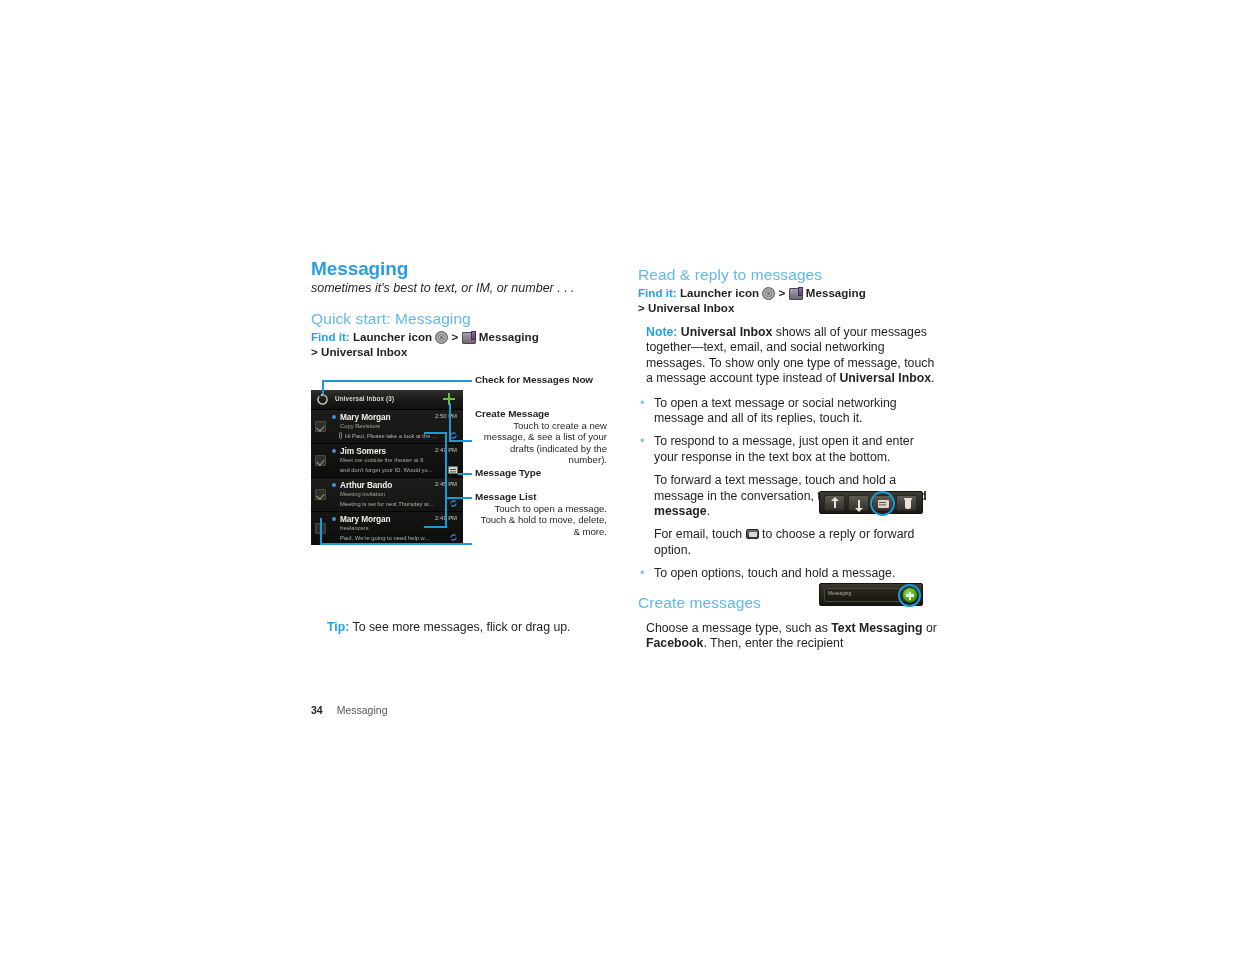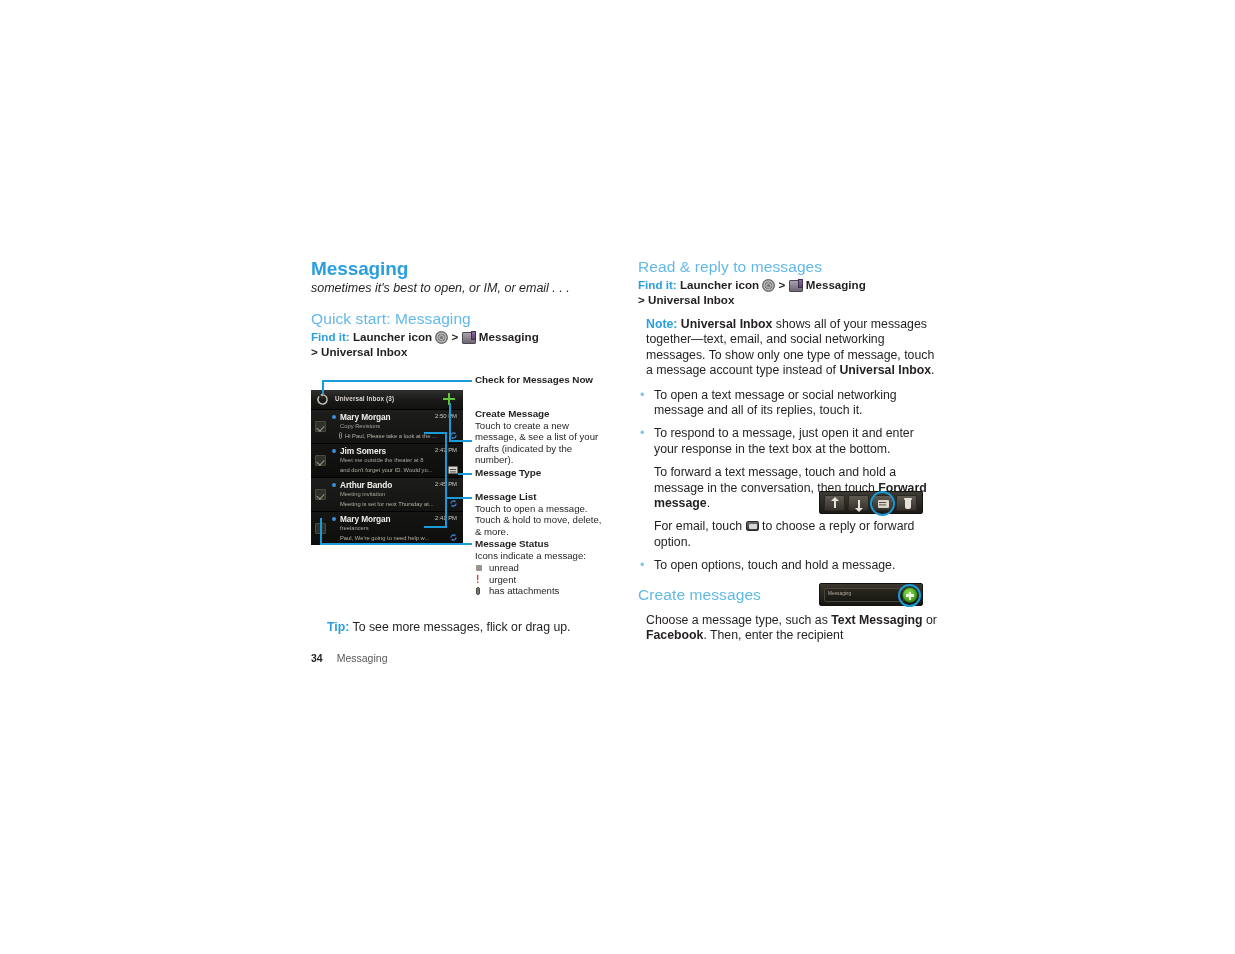--- a/index.html
+++ b/index.html
@@ -51,21 +51,21 @@
     font-style: italic;
     font-size: 12.5px;
     color: #231f20;
     margin: 0 0 14px 0;
     line-height: 15px;
   }
   h2.section-title {
     font-size: 15.5px;
     font-weight: normal;
     color: #62b9e9;
-    margin: 0 0 2px 0;
+    margin: 8px 0 2px 0;
     line-height: 18px;
     letter-spacing: 0.1px;
   }
   .findit {
     font-size: 11.6px;
     font-weight: bold;
     line-height: 14.5px;
     color: #231f20;
     margin: 0 0 0 0;
   }
@@ -332,21 +332,21 @@
     line-height: 11.6px;
     color: #231f20;
     width: 132px;
   }
   .callout .ct {
     font-weight: bold;
     font-size: 9.9px;
     display: block;
     letter-spacing: -0.05px;
   }
-  .callout .cd { display: block; }
+  .callout .cd { display: block; text-align: right; }
   .status-list { margin: 1px 0 0 0; }
   .status-row {
     position: relative;
     padding-left: 14px;
     line-height: 11.6px;
     height: 11.6px;
   }
   .si {
     position: absolute;
     left: 1px;
@@ -491,39 +491,39 @@
     position: absolute;
     background: #edfce3;
   }
   .wc-plus::before { left: 3px; top: 6.4px; width: 8px; height: 2.2px; }
   .wc-plus::after  { left: 5.9px; top: 3.5px; width: 2.2px; height: 8px; }
 
   
   .footer {
     position: absolute;
     left: 311px;
-    top: 652px;
+    top: 704px;
     font-size: 10.5px;
     color: #58595b;
   }
   .footer .pg {
     font-weight: bold;
     color: #231f20;
     margin-right: 14px;
   }
 </style>
 </head>
 <body>
 
 <div class="page">
 
   <div class="col-left">
 
     <h1 class="chapter-title">Messaging</h1>
-    <div class="chapter-sub">sometimes it's best to open, or IM, or email . . .</div>
+    <div class="chapter-sub">sometimes it's best to text, or IM, or number . . .</div>
 
     <h2 class="section-title">Quick start: Messaging</h2>
 
     <div class="findit">
       <span class="lbl">Find it:</span>
       <span>Launcher icon</span>
       <span class="ic ic-launcher"></span>
       <span class="chev">&gt;</span>
       <span class="ic ic-messaging"></span>
       <span>Messaging</span><br>
@@ -626,38 +626,20 @@
 
     <div class="callout" style="left:164px; top:89px;">
       <span class="ct">Message Type</span>
     </div>
 
     <div class="callout" style="left:164px; top:113px;">
       <span class="ct">Message List</span>
       <span class="cd">Touch to open a message. Touch &amp; hold to move, delete, &amp; more.</span>
     </div>
 
-    <div class="callout" style="left:164px; top:160px;">
-      <span class="ct">Message Status</span>
-      <span class="cd">Icons indicate a message:</span>
-      <div class="status-list">
-        <div class="status-row">
-          <span class="si si-unread"></span>
-          <span>unread</span>
-        </div>
-        <div class="status-row">
-          <span class="si si-urgent">!</span>
-          <span>urgent</span>
-        </div>
-        <div class="status-row">
-          <span class="si si-attach"></span>
-          <span>has attachments</span>
-        </div>
-      </div>
-    </div>
   </div>
 
   <p class="body" style="position:absolute; left:311px; top:604px; width:300px; margin:16px;">
     <span class="tip-lbl">Tip:</span><span> To see more messages, flick or drag up.</span>
   </p>
 
   <div class="col-right">
 
     <h2 class="section-title">Read &amp; reply to messages</h2>
 

